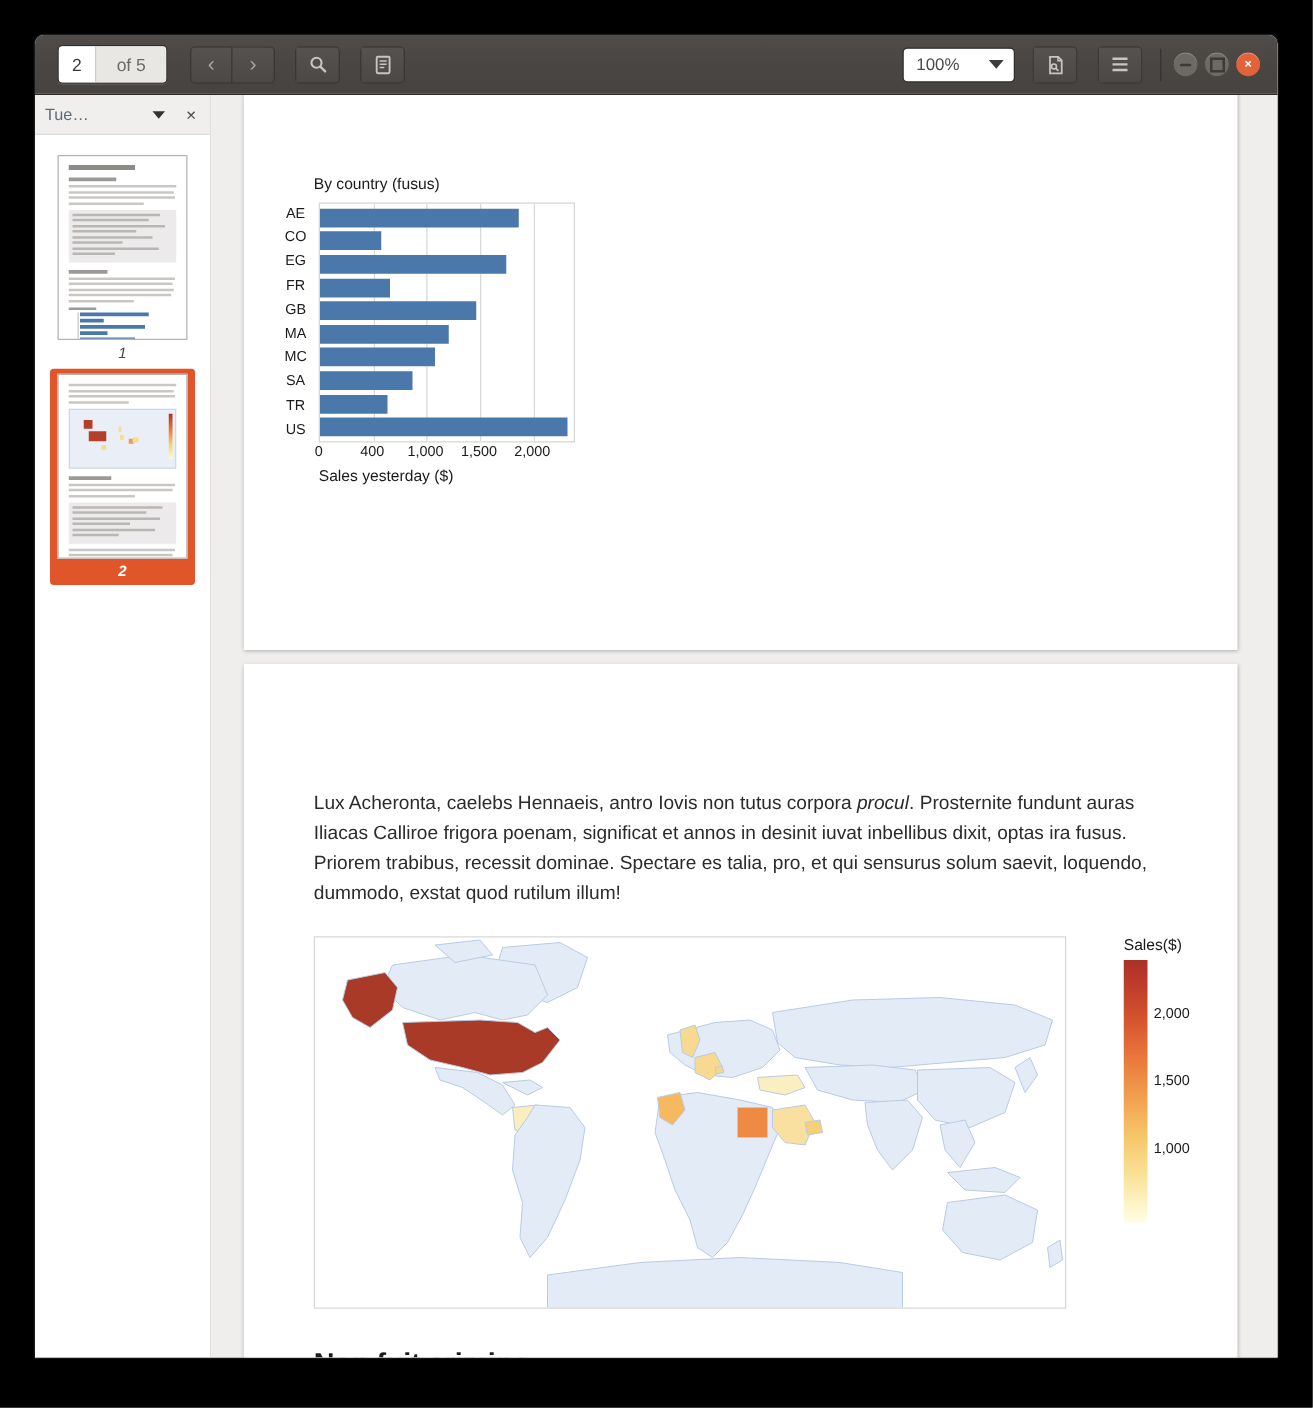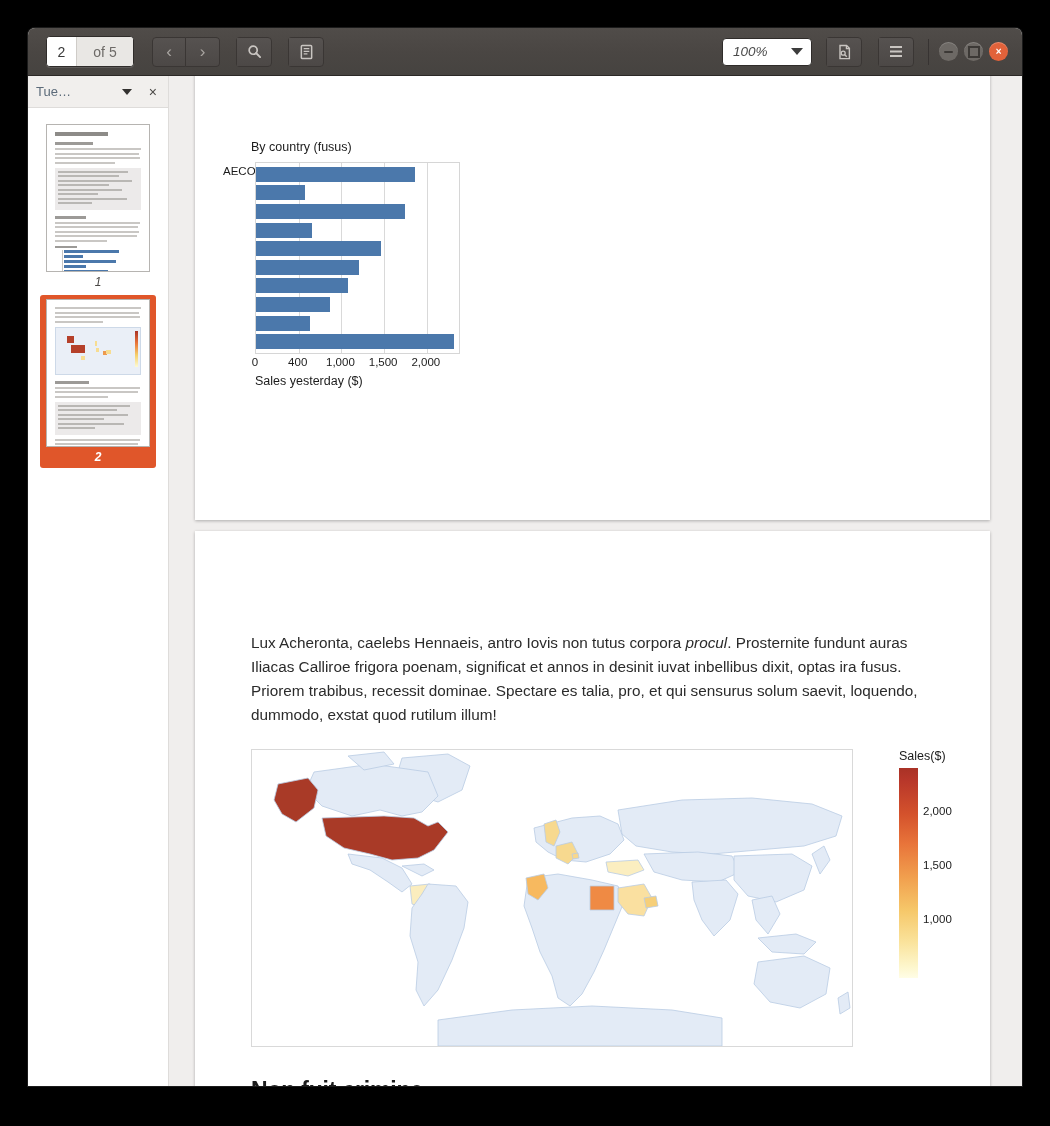--- a/index.html
+++ b/index.html
@@ -109,21 +109,20 @@
     letter-spacing: 0.2px;
   }
 
   .right-side {
     margin-left: auto;
     display: flex;
     align-items: center;
     gap: 0;
     position: relative;
     z-index: 2;
-    font-style: italic;
   }
 
   .zoom-combo {
     width: 90px;
     height: 28px;
     background: #ffffff;
     border: 1px solid #2f2c2a;
     border-radius: 4px;
     display: flex;
     align-items: center;
@@ -295,23 +294,23 @@
   .chart-caption {
     font-size: 12.5px;
     color: #1b1b1b;
     margin-bottom: 8px;
     margin-left: 28px;
   }
   .plot-row { display: flex; }
   .ylabels {
     width: 32px;
     display: flex;
-    flex-direction: row;
+    flex-direction: column;
     justify-content: space-around;
-    align-items: flex-start;
+    align-items: center;
     padding-right: 5px;
     box-sizing: border-box;
   }
   .ylabels span {
     font-size: 11.5px;
     color: #1b1b1b;
     line-height: 19.2px;
     height: 19.2px;
     display: flex;
     align-items: center;

